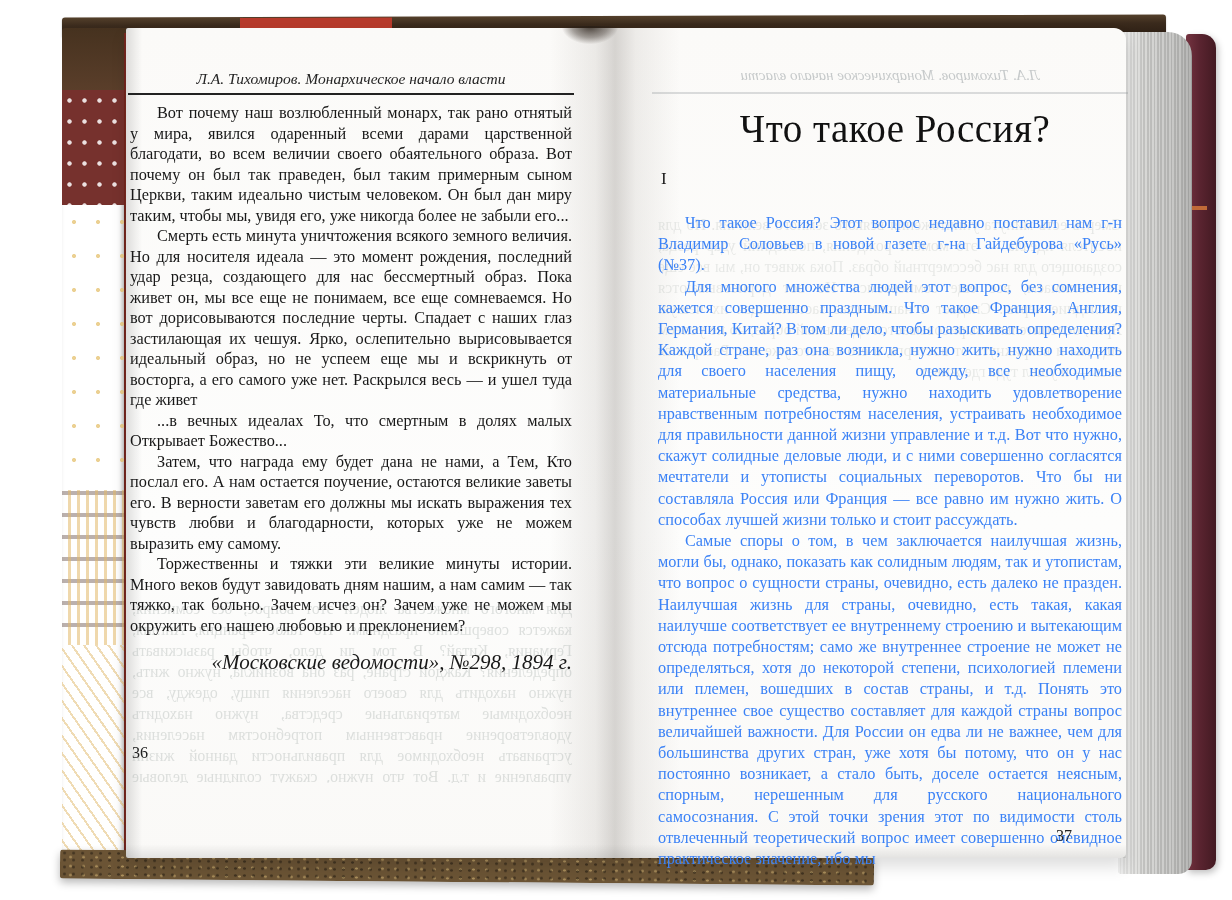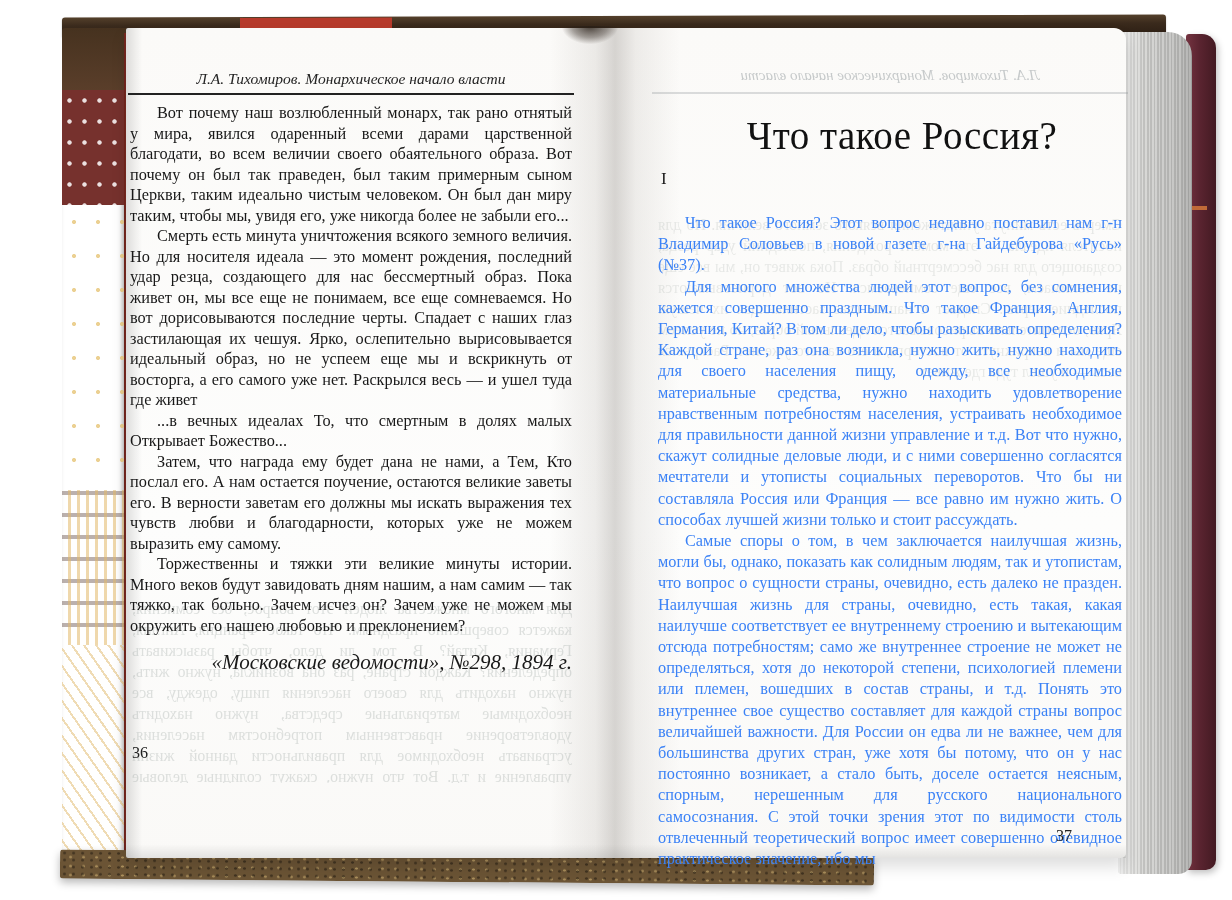--- a/index.html
+++ b/index.html
@@ -130,21 +130,21 @@
     <p class="para">Смерть есть минута уничтожения всякого земного величия. Но для носителя идеала — это момент рождения, последний удар резца, создающего для нас бессмертный образ. Пока живет он, мы все еще не понимаем, все еще сомневаемся. Но вот дорисовываются последние черты. Спадает с наших глаз застилающая их чешуя. Ярко, ослепительно вырисовывается идеальный образ, но не успеем еще мы и вскрикнуть от восторга, а его самого уже нет. Раскрылся весь — и ушел туда где живет</p>
     <p class="para">...в вечных идеалах То, что смертным в долях малых Открывает Божество...</p>
     <p class="para">Затем, что награда ему будет дана не нами, а Тем, Кто послал его. А нам остается поучение, остаются великие заветы его. В верности заветам его должны мы искать выражения тех чувств любви и благодарности, которых уже не можем выразить ему самому.</p>
     <p class="para">Торжественны и тяжки эти великие минуты истории. Много веков будут завидовать дням нашим, а нам самим — так тяжко, так больно. Зачем исчез он? Зачем уже не можем мы окружить его нашею любовью и преклонением?</p>
     <p class="citation">«Московские ведомости», №298, 1894 г.</p>
   </div>
   <div class="page-num lp-num">36</div>
 
   <div class="rp-ghost-header">Л.А. Тихомиров. Монархическое начало власти</div>
   <div class="rp-ghost-rule"></div>
-  <h1 class="rp-title" style="font-weight:normal;margin:12px;">Что такое Россия?</h1>
+  <h1 class="rp-title" style="font-weight:normal;margin:5px;">Что такое Россия?</h1>
   <div class="rp-numeral">I</div>
   <div class="rp-body">
     <p class="para">Что такое Россия? Этот вопрос недавно поставил нам г-н Владимир Соловьев в новой газете г-на Гайдебурова «Русь» (№37).</p>
     <p class="para">Для многого множества людей этот вопрос, без сомнения, кажется совершенно праздным. Что такое Франция, Англия, Германия, Китай? В том ли дело, чтобы разыскивать определения? Каждой стране, раз она возникла, нужно жить, нужно находить для своего населения пищу, одежду, все необходимые материальные средства, нужно находить удовлетворение нравственным потребностям населения, устраивать необходимое для правильности данной жизни управление и т.д. Вот что нужно, скажут солидные деловые люди, и с ними совершенно согласятся мечтатели и утописты социальных переворотов. Что бы ни составляла Россия или Франция — все равно им нужно жить. О способах лучшей жизни только и стоит рассуждать.</p>
     <p class="para">
       <span>Самые споры о том, </span><b>в чем заключается</b><span> наилучшая жизнь, могли бы, однако, показать как солидным людям, так и утопистам, что вопрос о </span><b>сущности</b><span> страны, очевидно, есть далеко не празден. Наилучшая жизнь для страны, очевидно, есть такая, какая наилучше соответствует ее внутреннему строению и вытекающим отсюда потребностям; само же внутреннее строение не может не определяться, хотя до некоторой степени, психологией племени или племен, вошедших в состав страны, и т.д. Понять это внутреннее свое существо составляет для каждой страны вопрос величайшей важности. Для России он едва ли не важнее, чем для большинства других стран, уже хотя бы потому, что он у нас постоянно возникает, а стало быть, доселе остается неясным, спорным, нерешенным для русского национального самосознания. С этой точки зрения этот по видимости столь отвлеченный теоретический вопрос имеет совершенно очевидное </span><b>практическое</b><span> значение, ибо мы</span>
     </p>
   </div>
   <div class="page-num rp-num">37</div>
 

